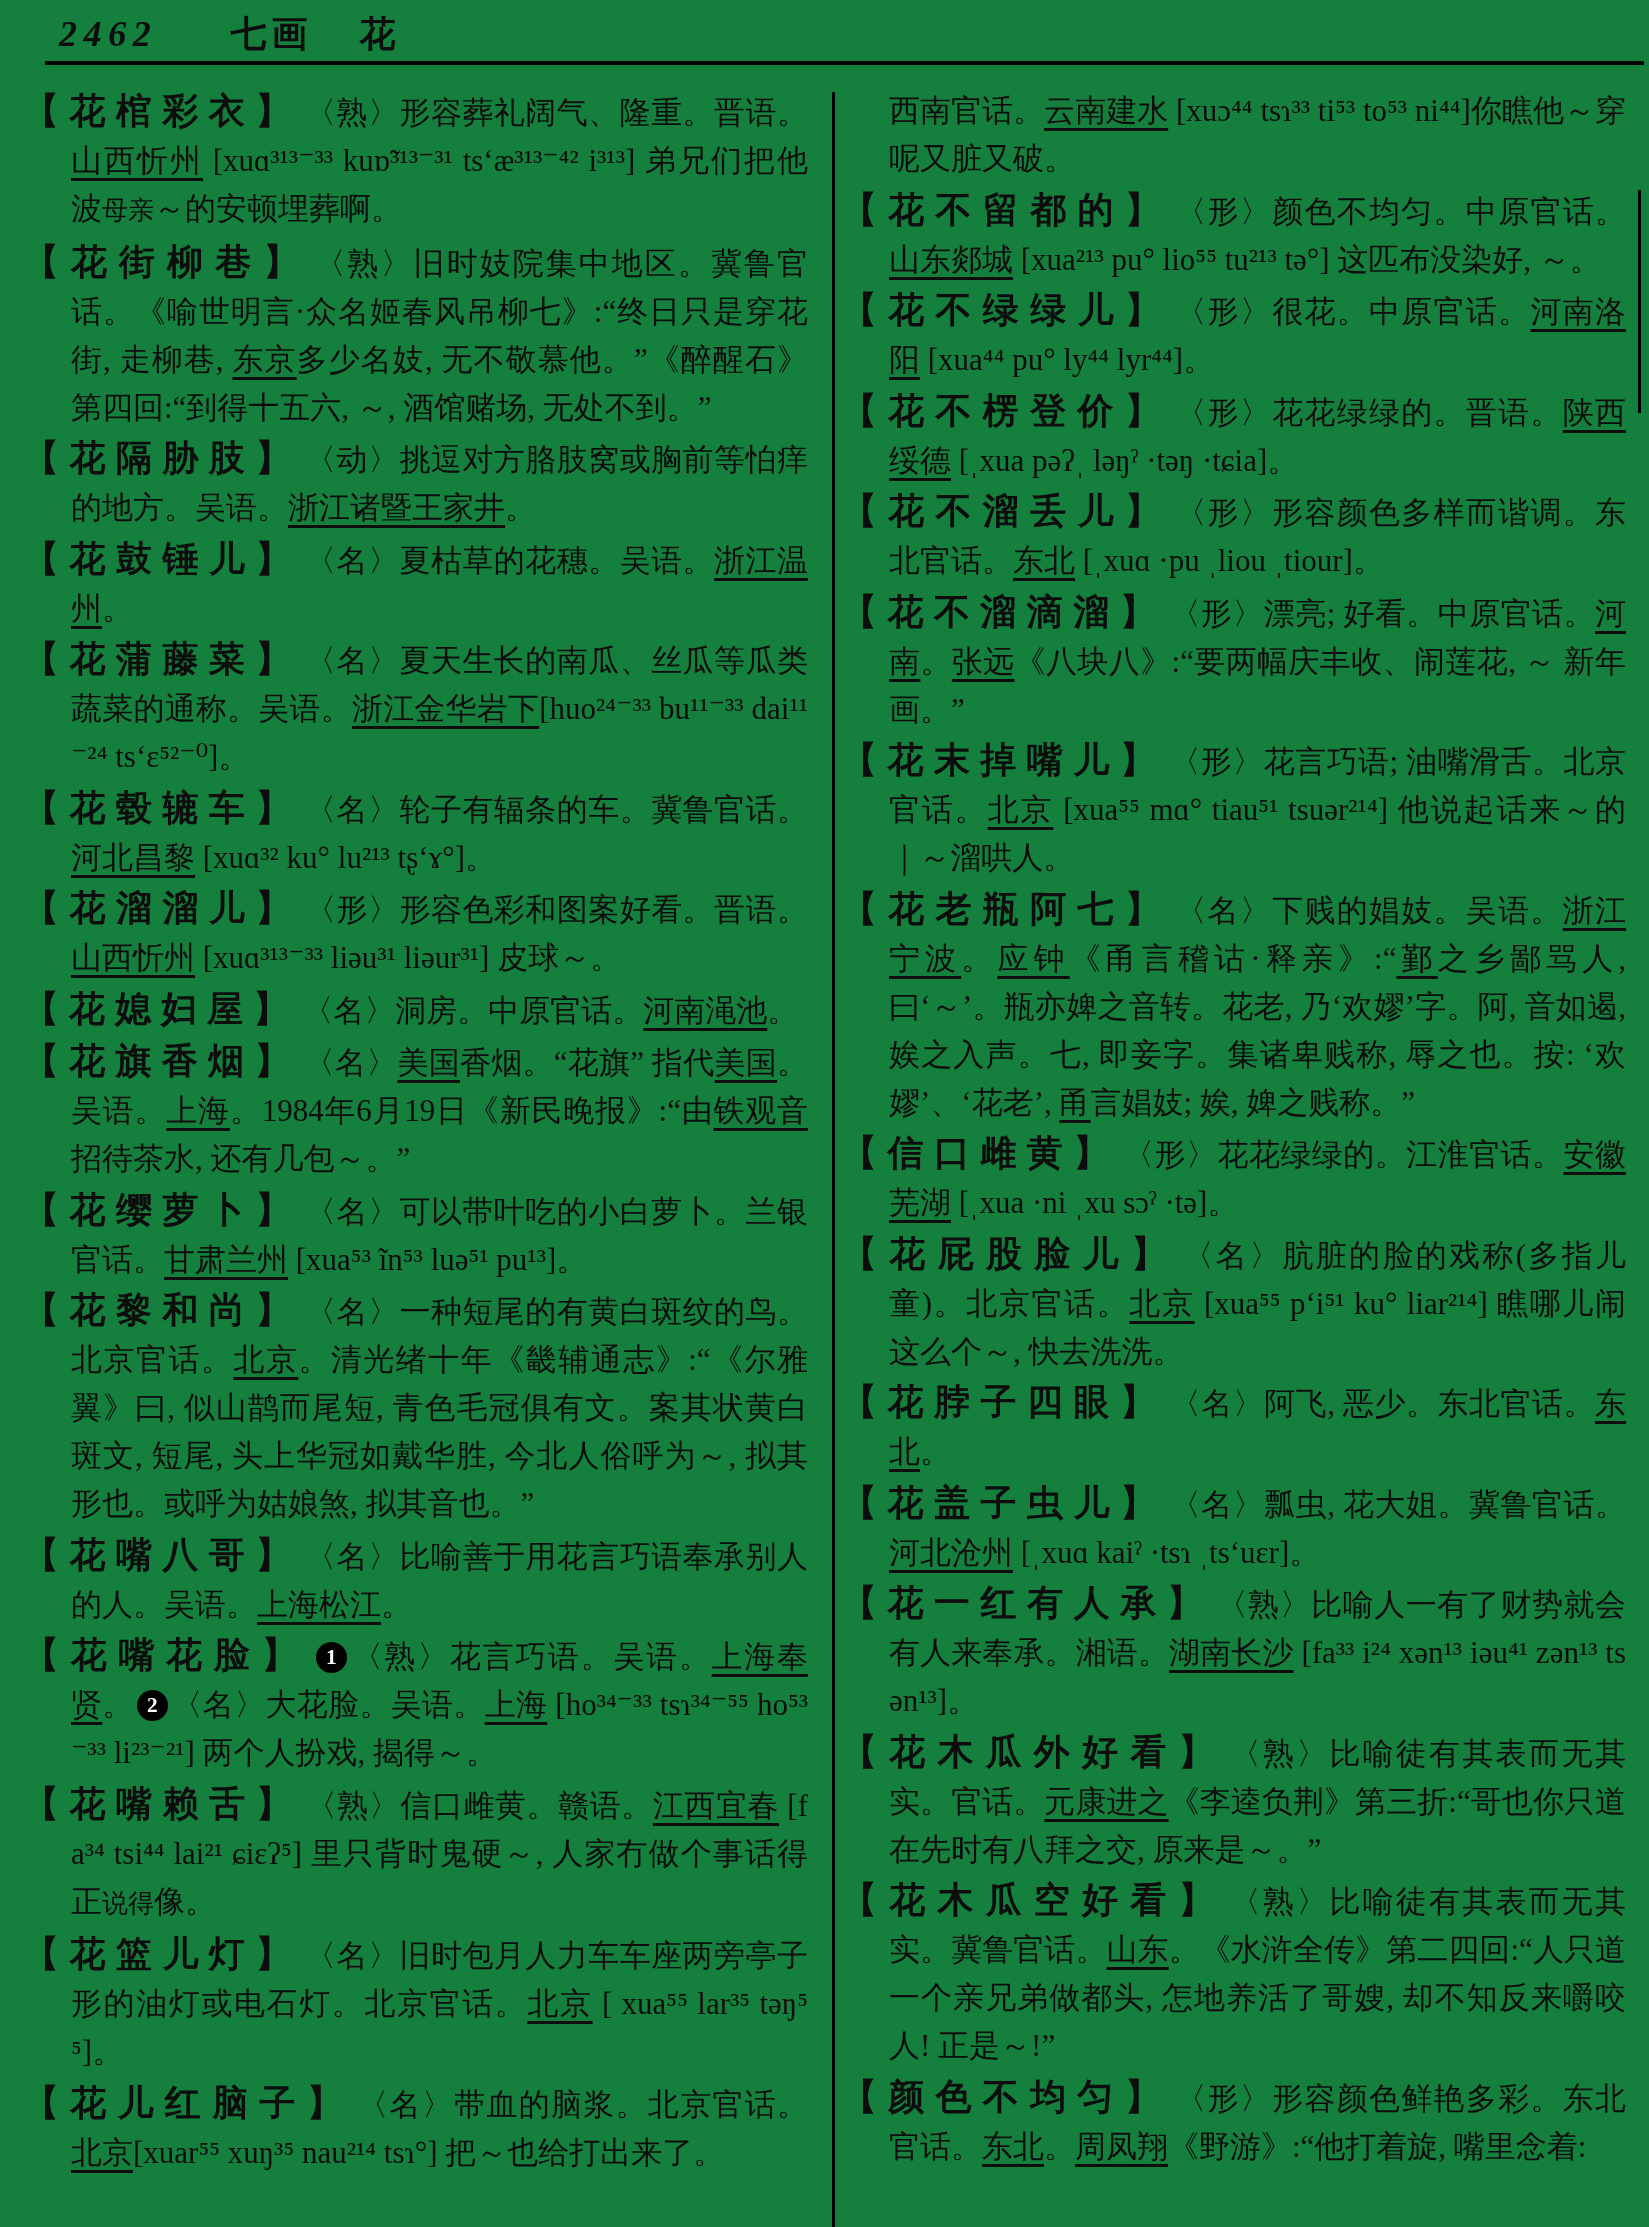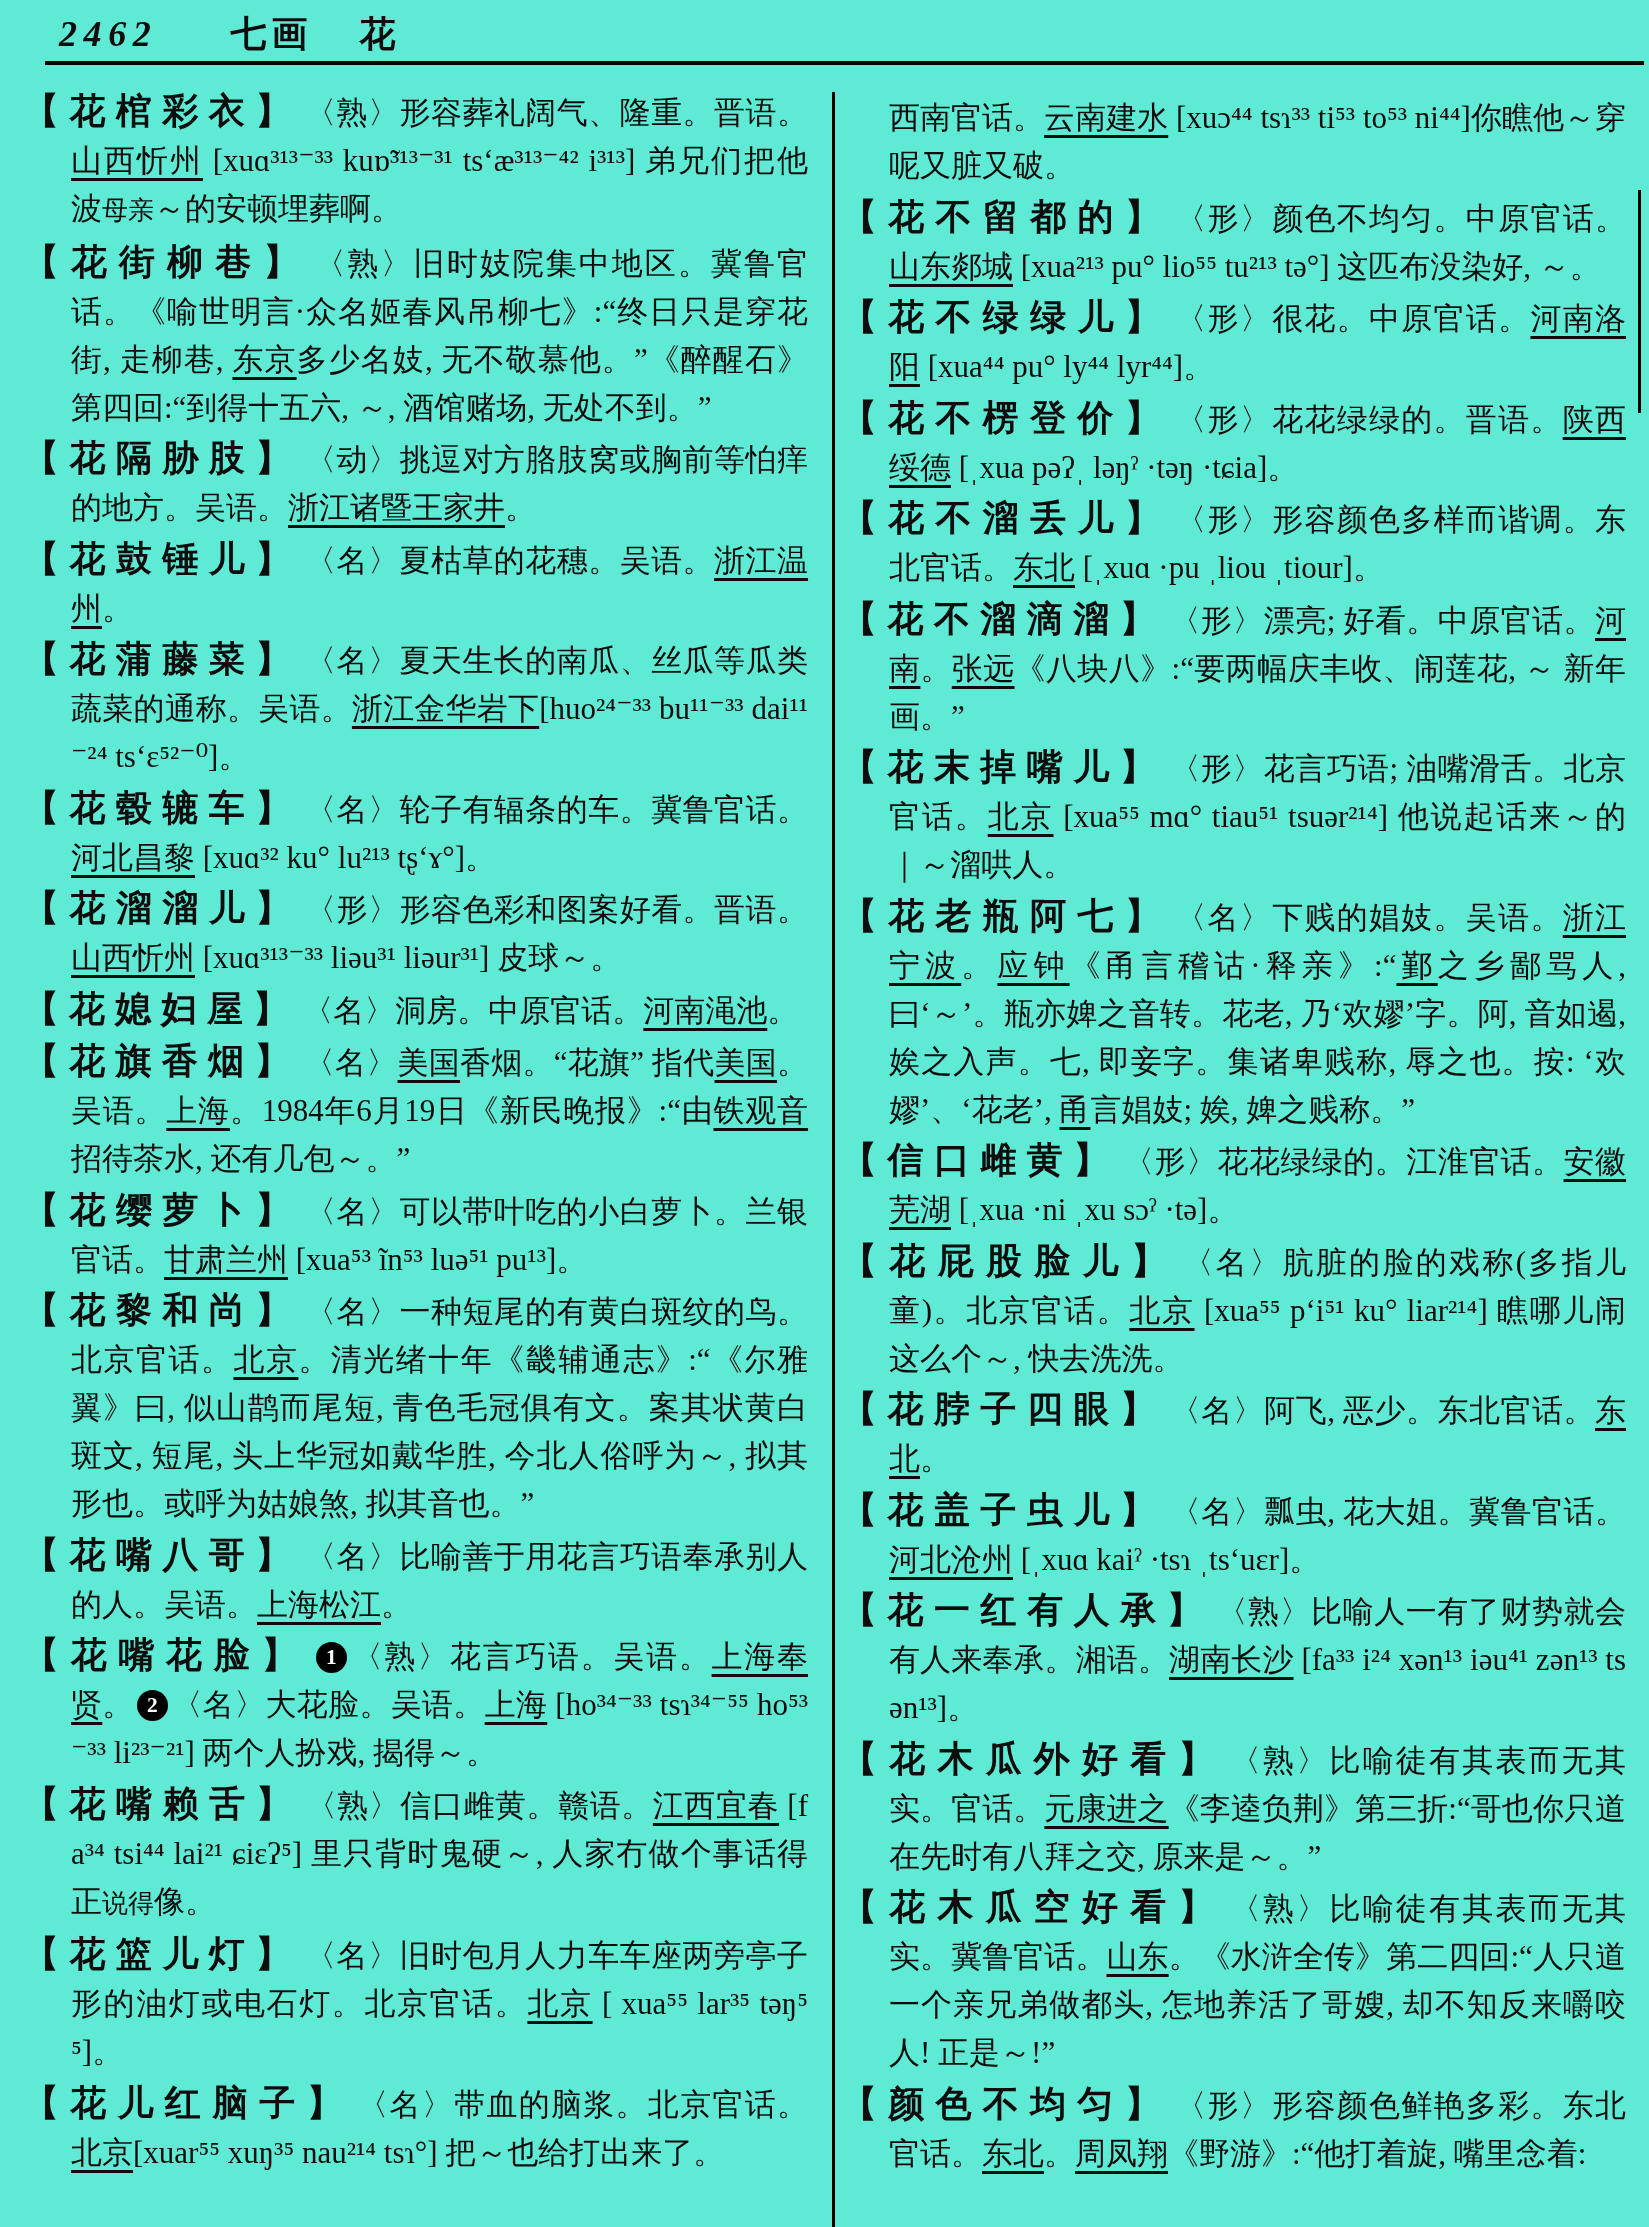--- a/index.html
+++ b/index.html
@@ -1,40 +1,40 @@
 <!DOCTYPE html>
 <html style="font-size:13.2px"><head>
 <meta charset="utf-8">
 <style>
   html,body{margin:0;padding:0;}
   body{
     width:1650px;height:2227px;position:relative;overflow:hidden;
     background:#ffffff;color:#0d0d0d;
     font-family:"Liberation Serif","DejaVu Serif",serif;
   }
-  .page{position:absolute;inset:0;background:#5eead4;}
+  .page{position:absolute;inset:0;background:#15803d;}
   .pagehead{
     position:absolute;top:10px;left:59px;
     font-size:36px;font-weight:bold;white-space:nowrap;
   }
   .pagenum{font-style:italic;letter-spacing:6.6px;margin-right:64px;}
   .section{letter-spacing:5px;margin-right:38px;}
   .radical{letter-spacing:1.6px;}
   .rule{position:absolute;top:61px;left:45px;width:1599px;height:4.1px;background:#000;}
   .divider{position:absolute;top:92px;left:832px;width:2.5px;height:2135px;background:#000;}
   .artifact{position:absolute;left:1638px;top:190px;width:2.5px;height:223px;background:#000;}
   .cols{position:absolute;top:87px;left:23px;width:1604px;display:flex;align-items:flex-start;}
   .col{width:785px;}
   .col-right{margin-left:33px;}
   .entry{
     font-size:31px;line-height:48px;text-align:justify;
     padding-left:48px;text-indent:-48px;margin-bottom:2.5px;
     word-break:break-all;
   }
-  .entry.cont{text-indent:0;margin-top:7px;}
+  .entry.cont{text-indent:0;}
   .hw{font-size:36px;font-weight:bold;letter-spacing:10px;margin-right:3.3px;margin-top:24px;}
   .u{text-decoration:underline;text-underline-offset:6.6px;text-decoration-thickness:2.5px;}
   .small{font-size:26px;}
   .circ{
     display:inline-block;width:31px;height:31px;line-height:31px;text-indent:0;
     background:#000;color:#fff;border-radius:50%;text-align:center;
     font-size:21.4px;font-weight:bold;vertical-align:3.3px;margin:0 3.3px;
   }
 </style>
 </head>

